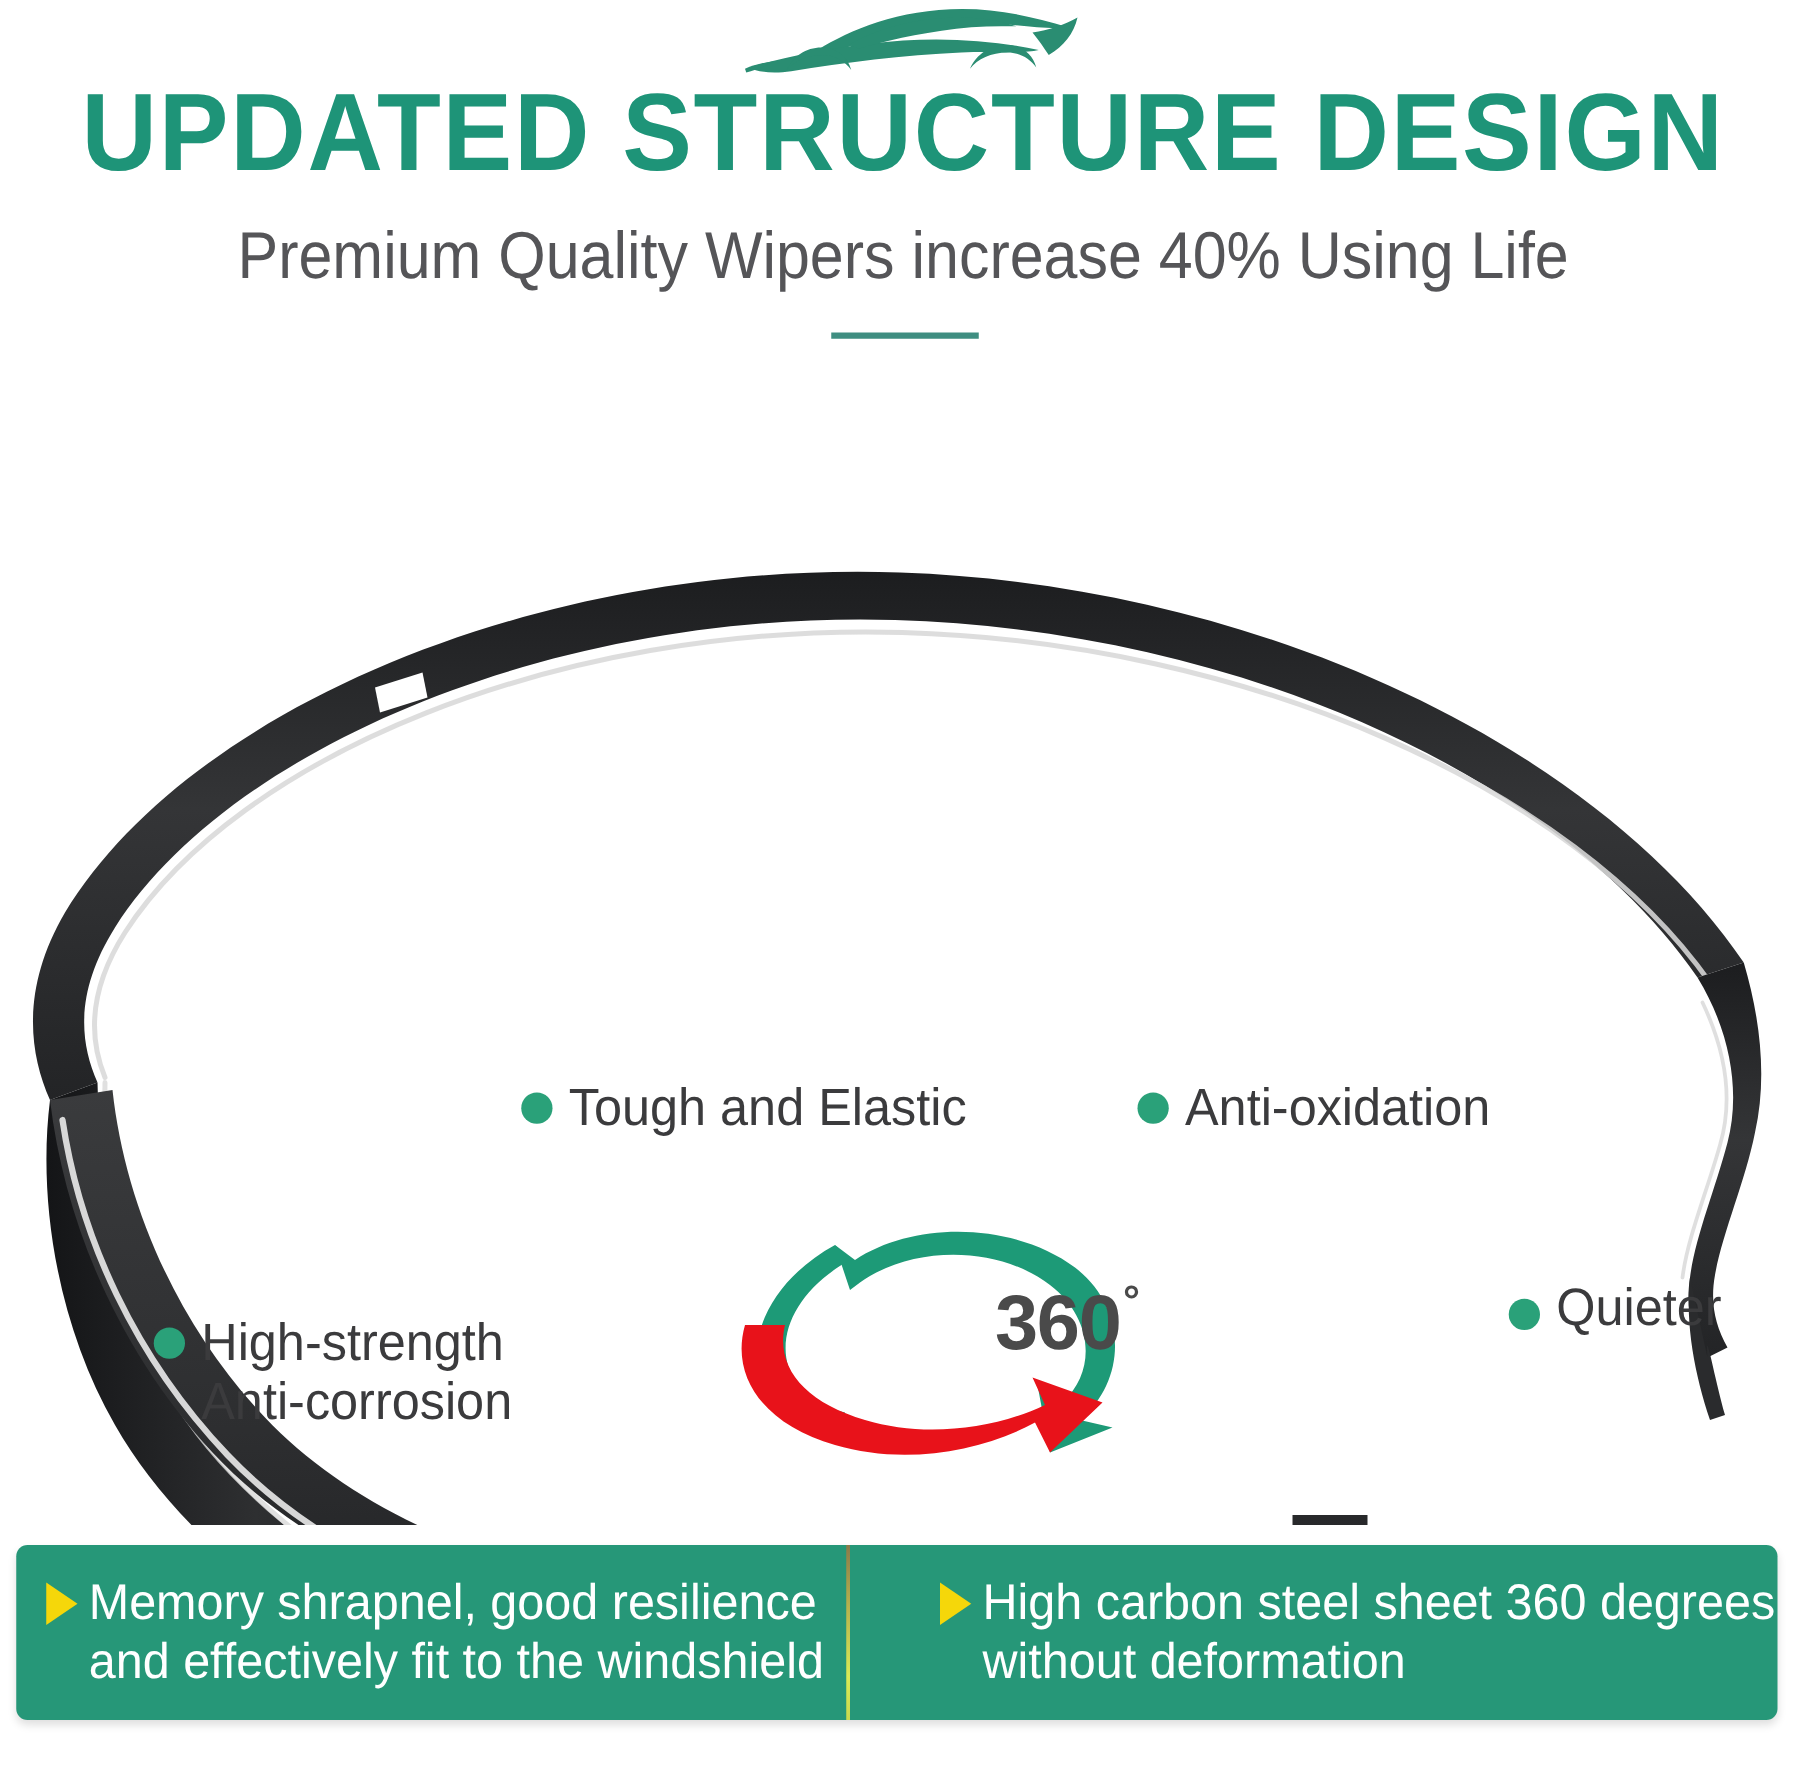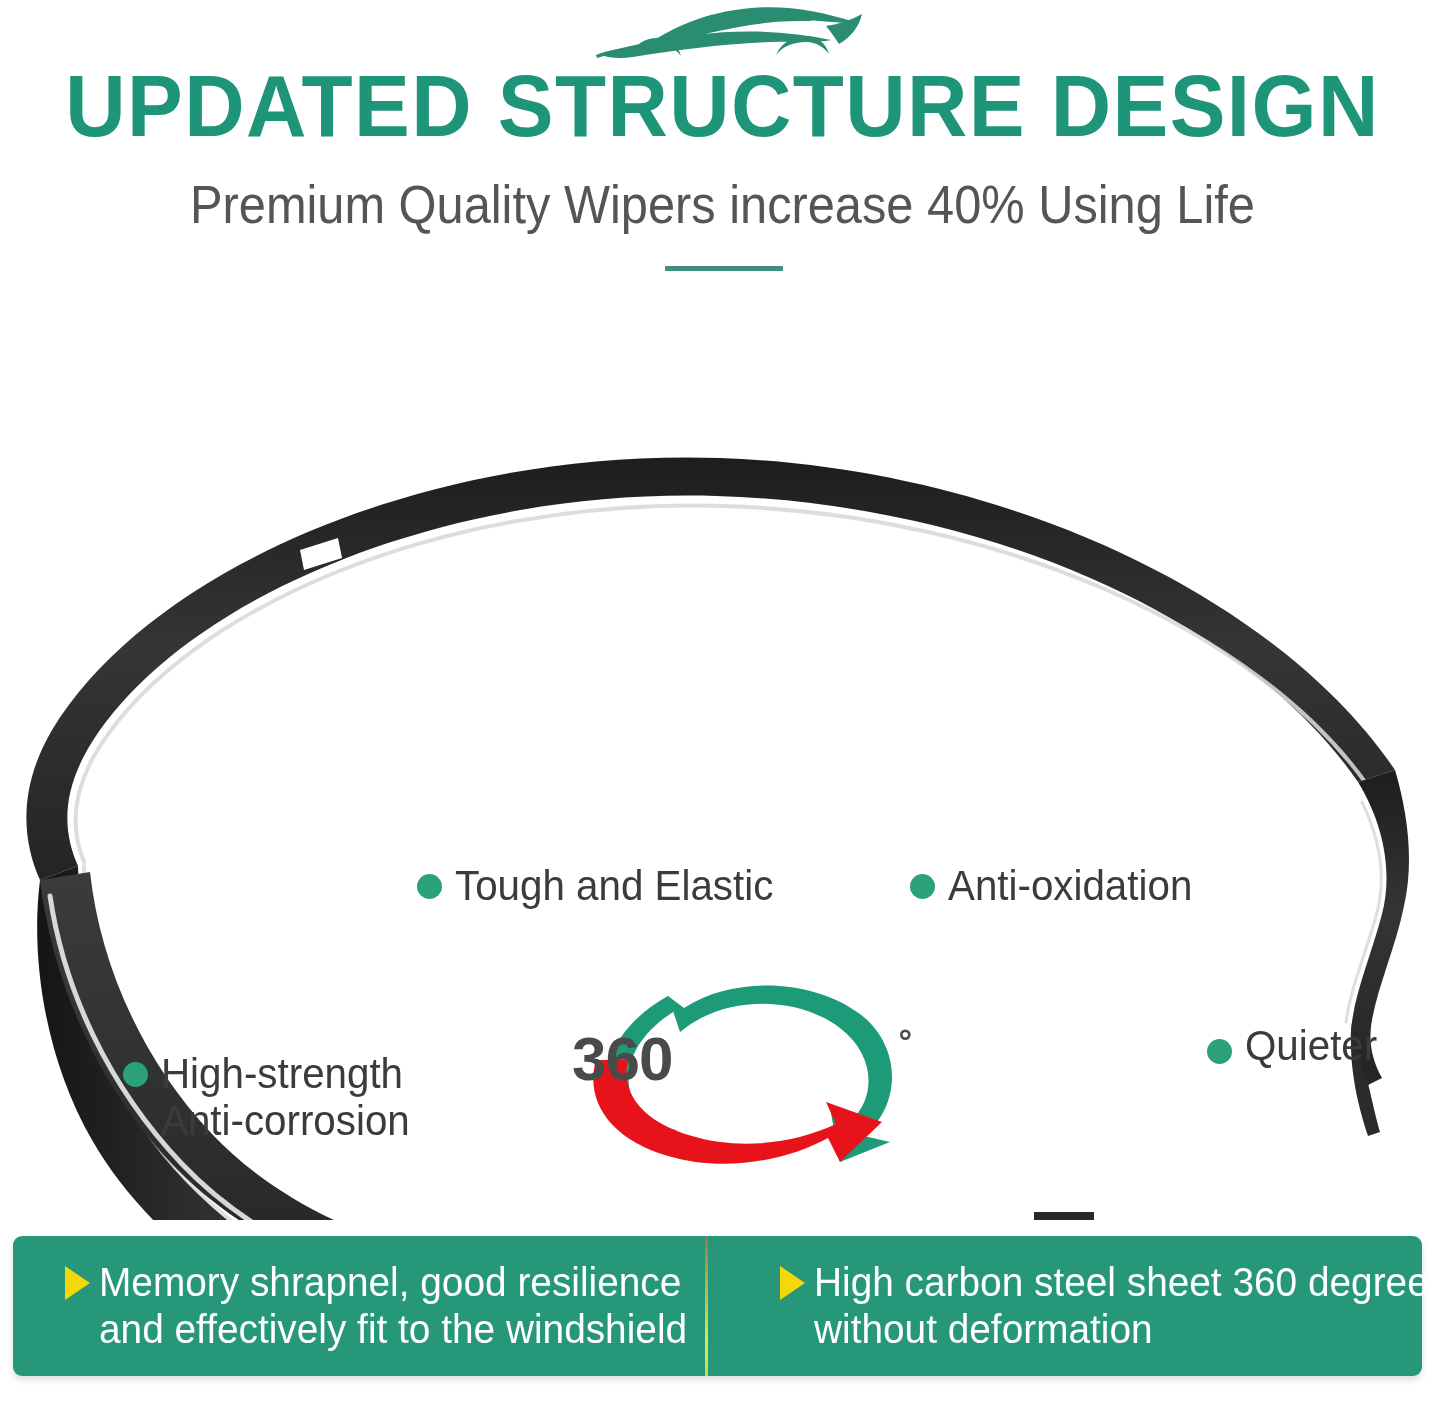--- a/index.html
+++ b/index.html
@@ -118,21 +118,21 @@
   }
   #badge-360 svg { display: block; width: 340px; height: 210px; }
   #badge-label {
     position: absolute;
     left: 0;
     top: 0;
     width: 340px;
     height: 210px;
     display: flex;
     align-items: center;
-    justify-content: space-between;
+    justify-content: flex-end;
     pointer-events: none;
   }
   #badge-label .num {
     font-family: "Liberation Sans", sans-serif;
     font-size: 62px;
     font-weight: bold;
     color: #4a4a4a;
     letter-spacing: -1px;
     line-height: 1;
     padding-right: 4px;
@@ -157,21 +157,21 @@
     height: 140px;
     background: #269778;
     border-radius: 9px;
     box-shadow: 0 4px 7px rgba(0,0,0,0.13);
     display: flex;
   }
   .bottom-panel {
     flex: 1 1 50%;
     display: flex;
     align-items: center;
-    padding-left: 52px;
+    padding-left: 24px;
     box-sizing: border-box;
   }
   .bottom-panel.second { padding-left: 72px; }
   #bar-divider {
     width: 3px;
     align-self: stretch;
     background: linear-gradient(to bottom, #8a7a4a 0%, #b5b14e 35%, #d9ea56 75%, #c9d94f 100%);
     flex: 0 0 auto;
   }
   .tri-bullet {

